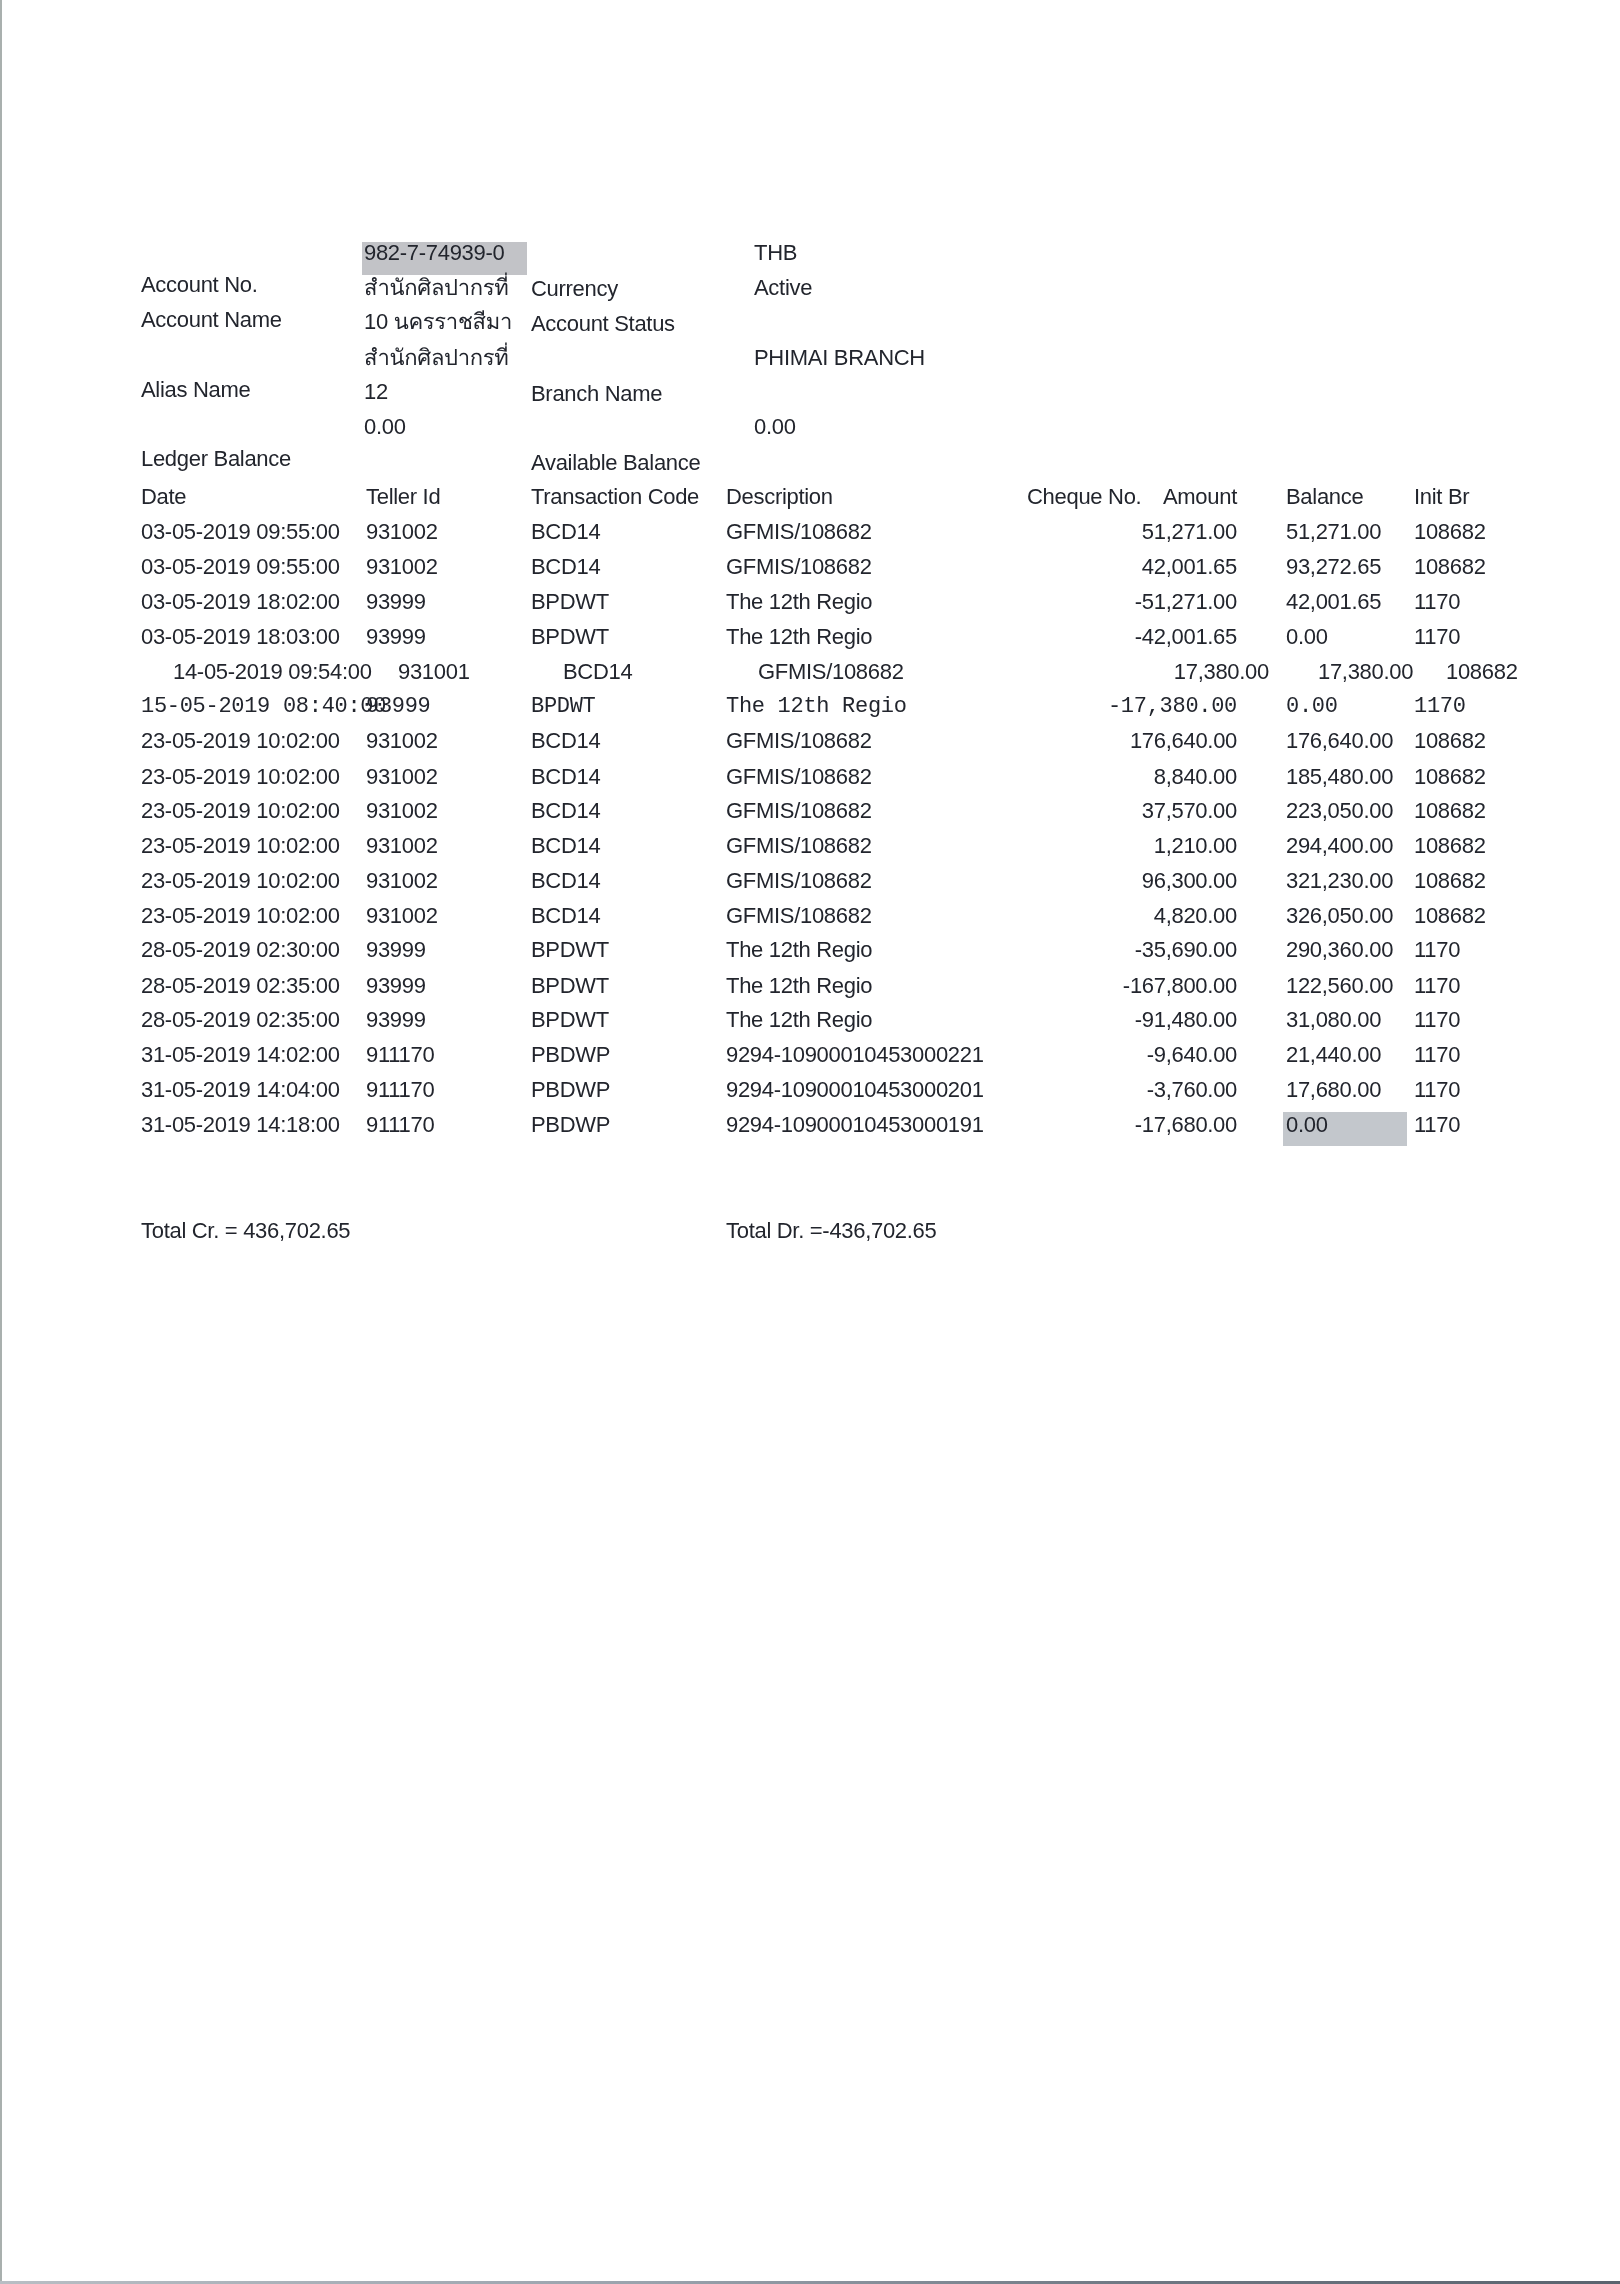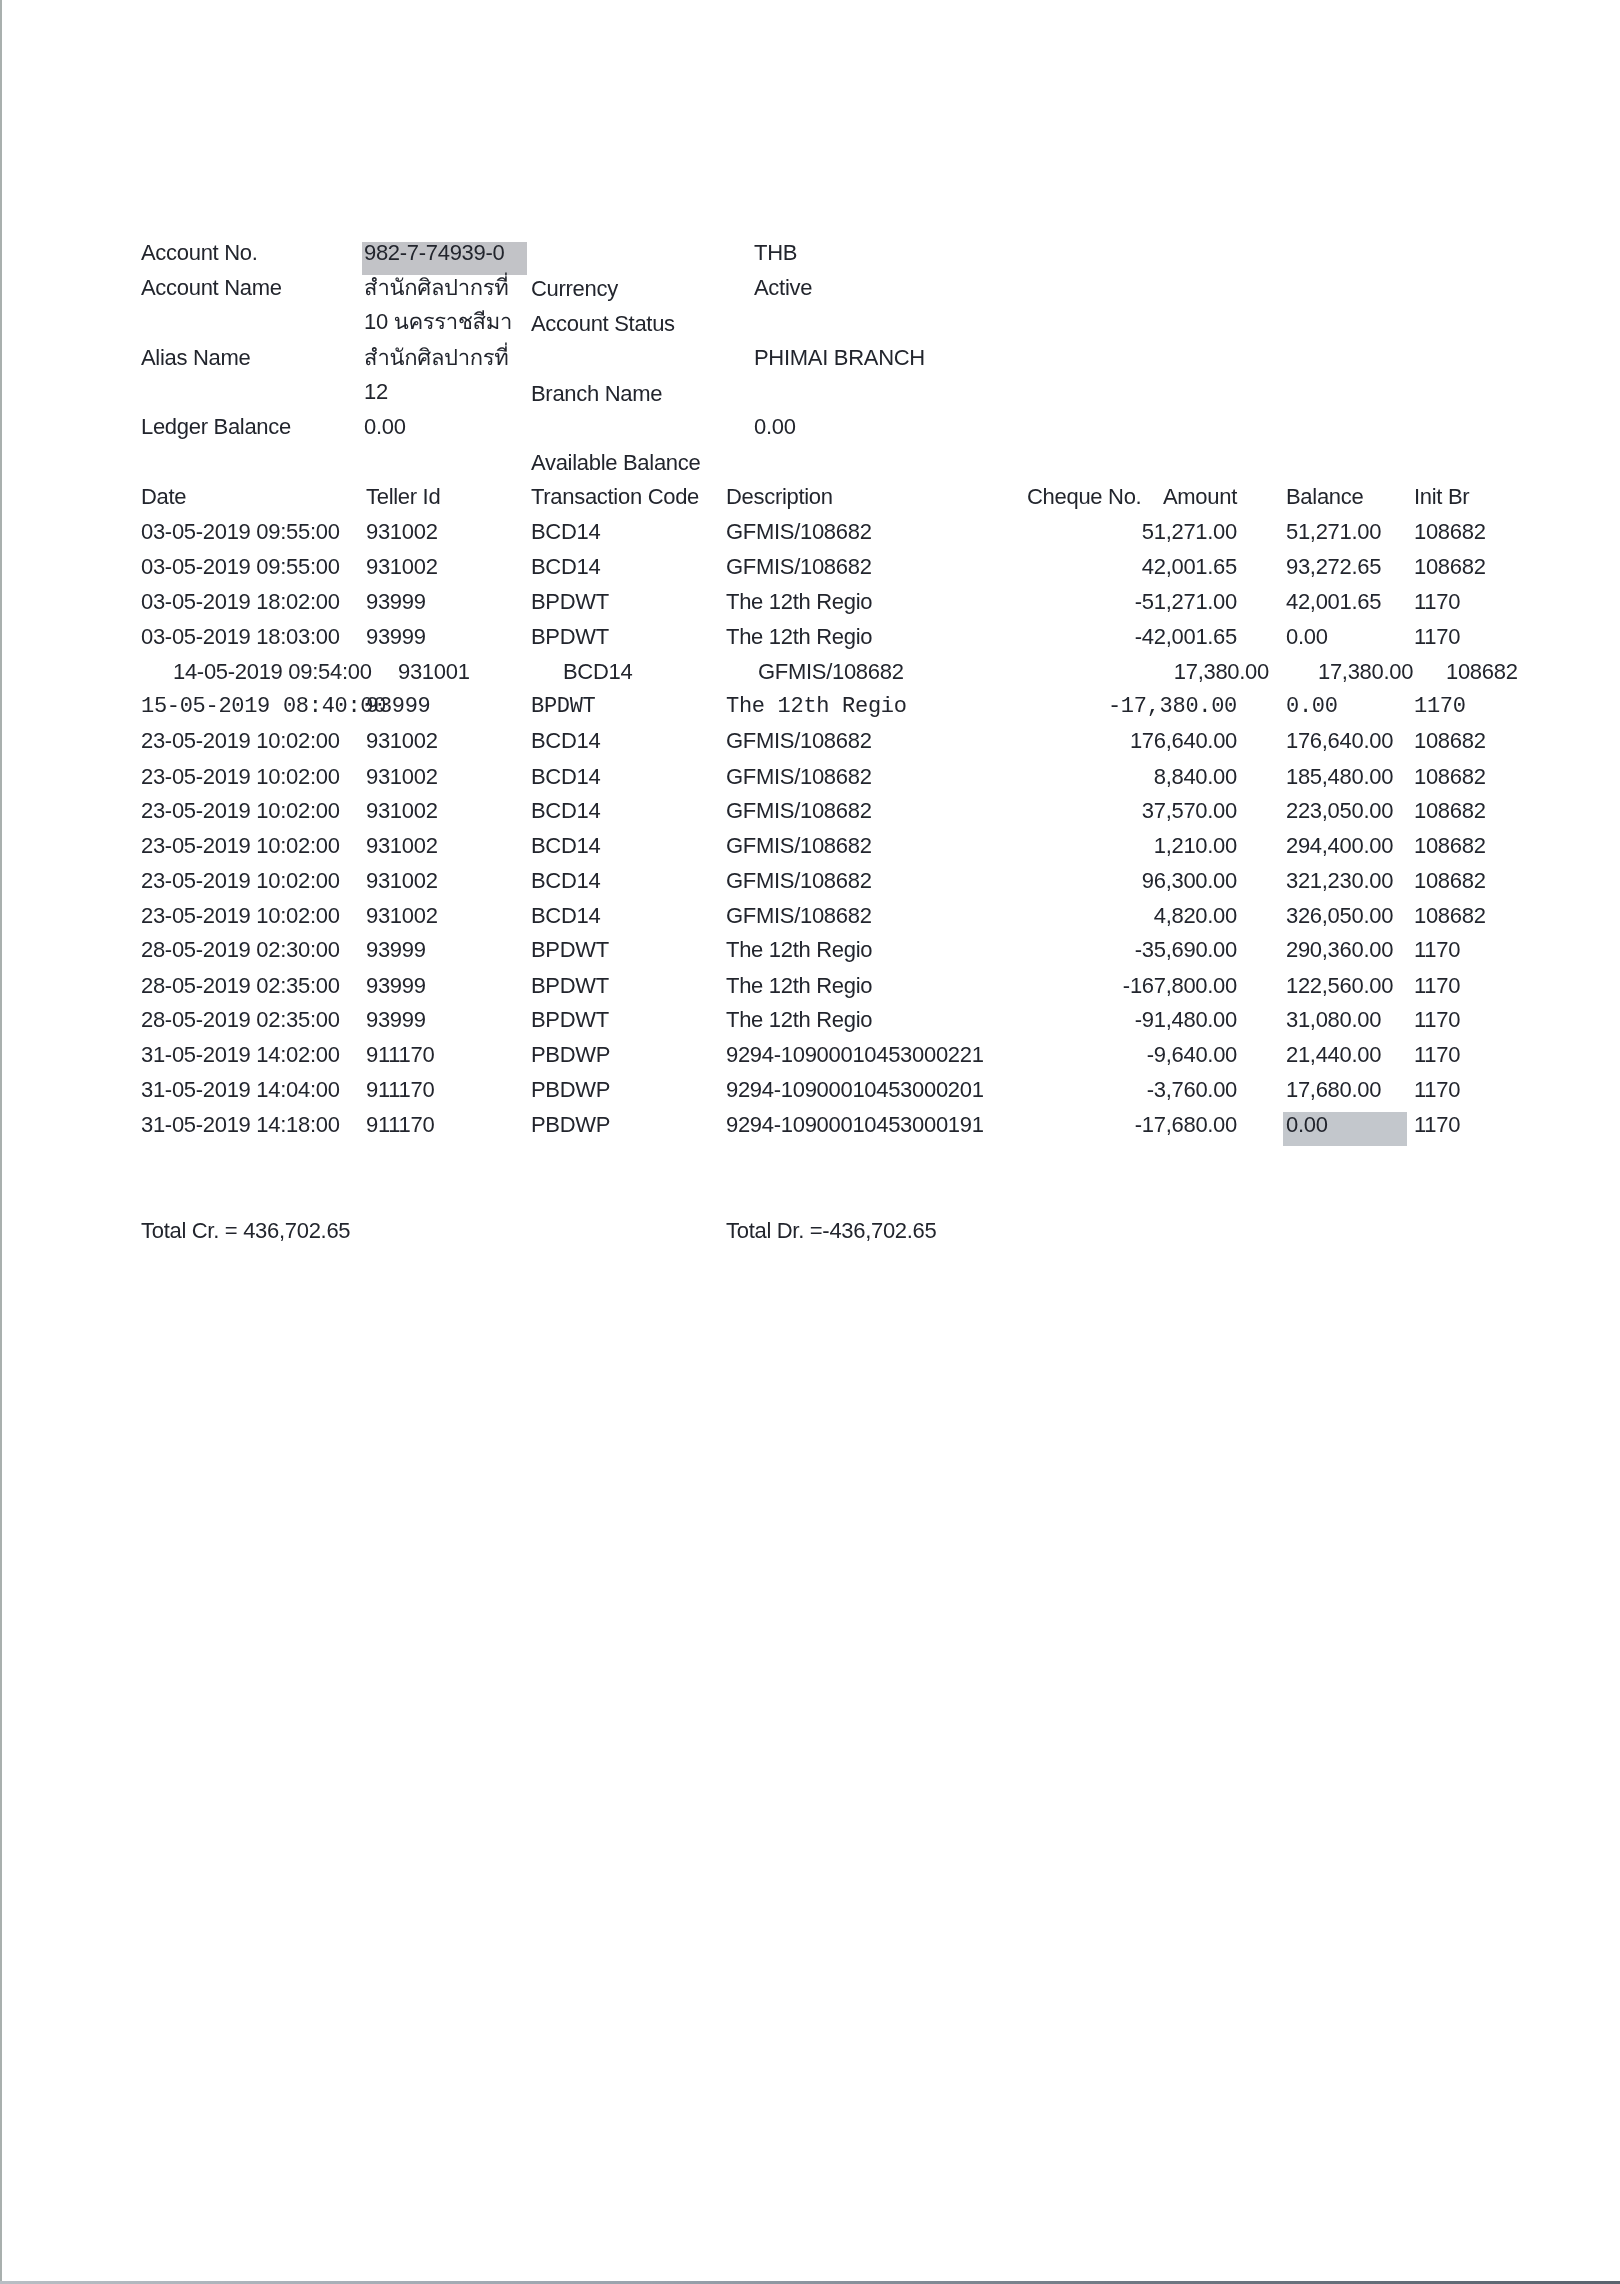--- a/index.html
+++ b/index.html
@@ -31,21 +31,21 @@
       position: absolute;
       left: 0; top: 0;
       width: 1621px; height: 2284px;
       font-size: 22px;
       line-height: 26px;
       letter-spacing: -0.3px;
     }
     .abs { position: absolute; white-space: nowrap; }
 
     
-    .h-c1 { left: 141px; }
+    .h-c1 { left: 141px; margin-top: 32px; }
     .h-c2 { left: 364px; }
     .h-c3 { left: 531px; margin-top: 36px; }
     .h-c4 { left: 754px; }
 
     .highlight-acct {
       position: absolute;
       left: 362px; top: 242px;
       width: 165px; height: 33px;
       background: #b7b9bd;
       opacity: 0.85;

